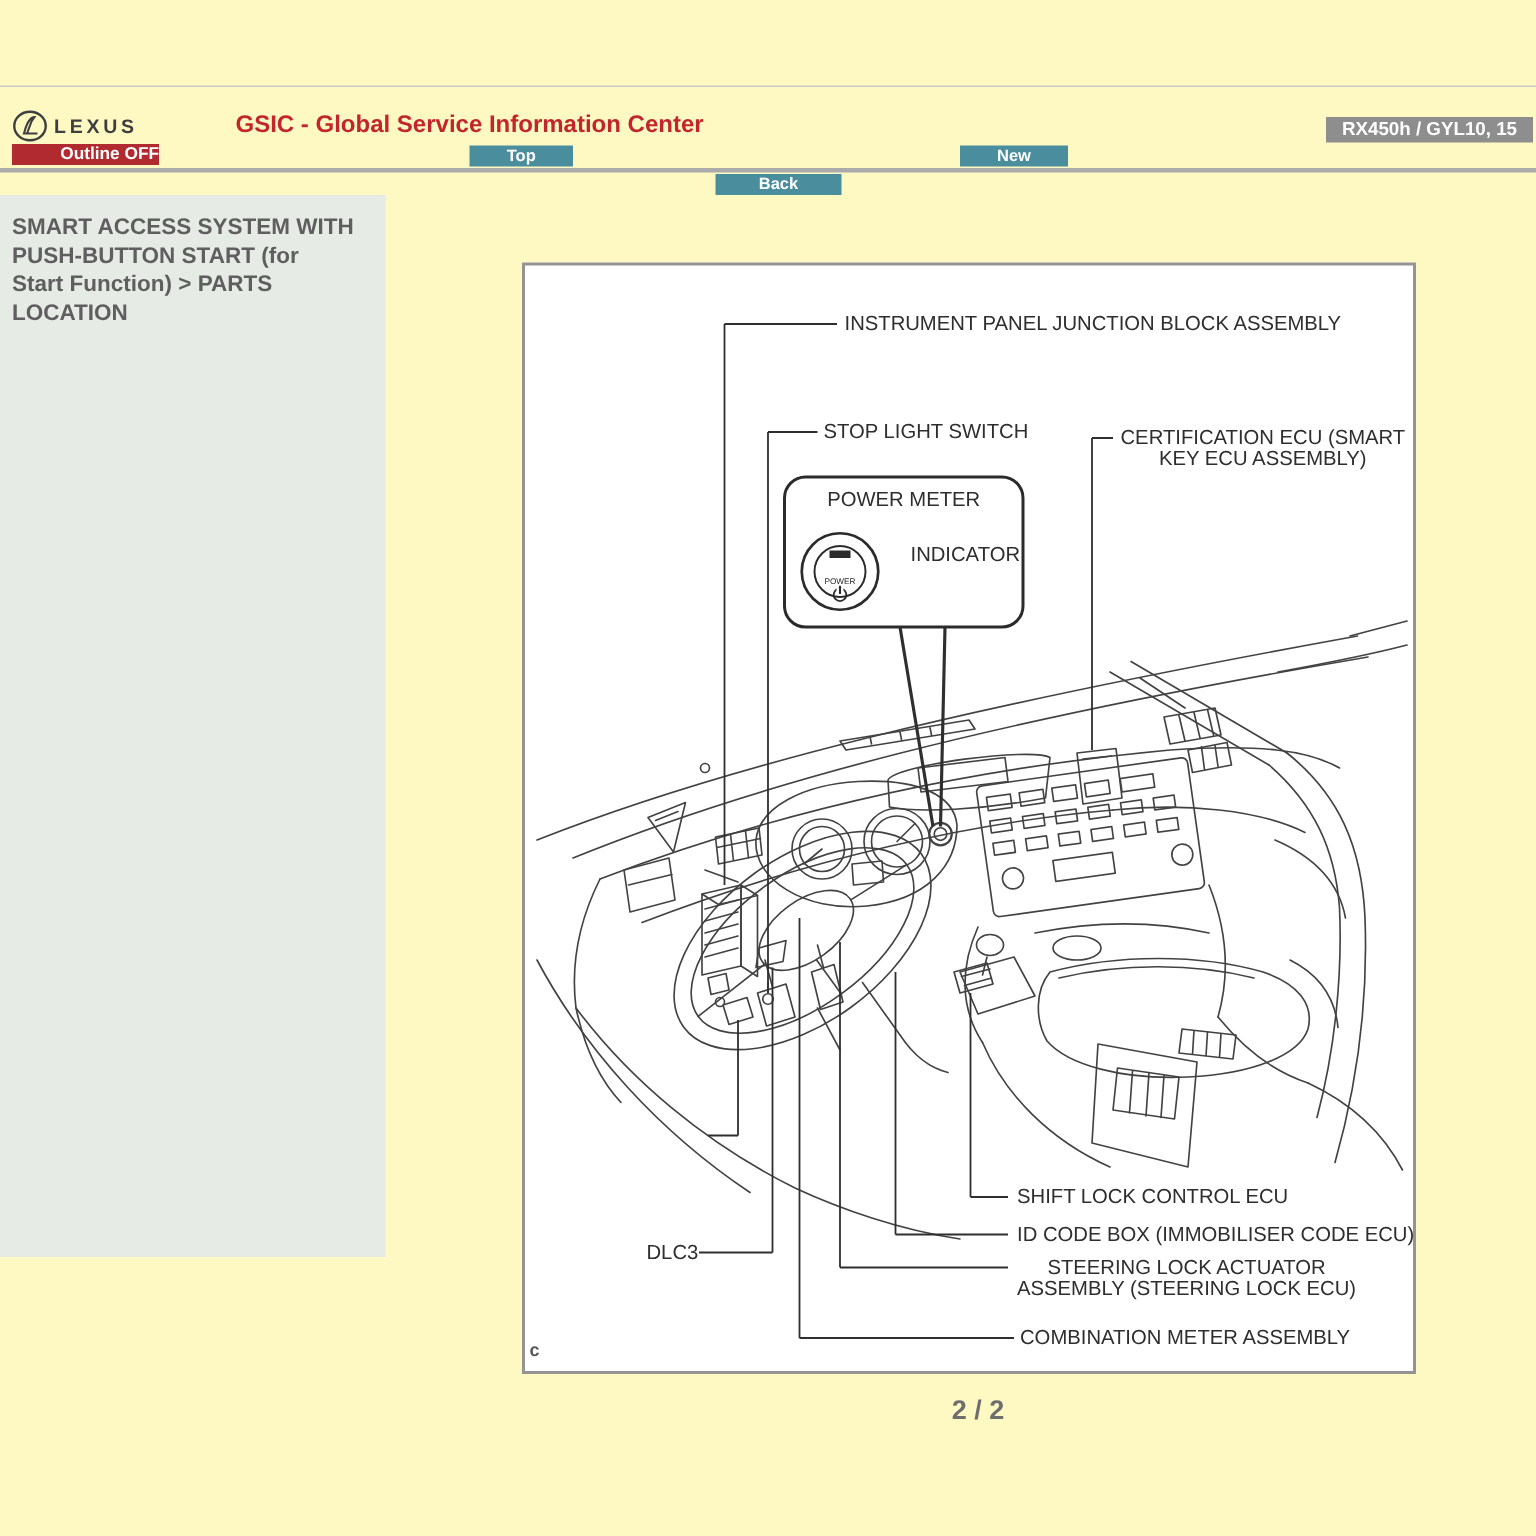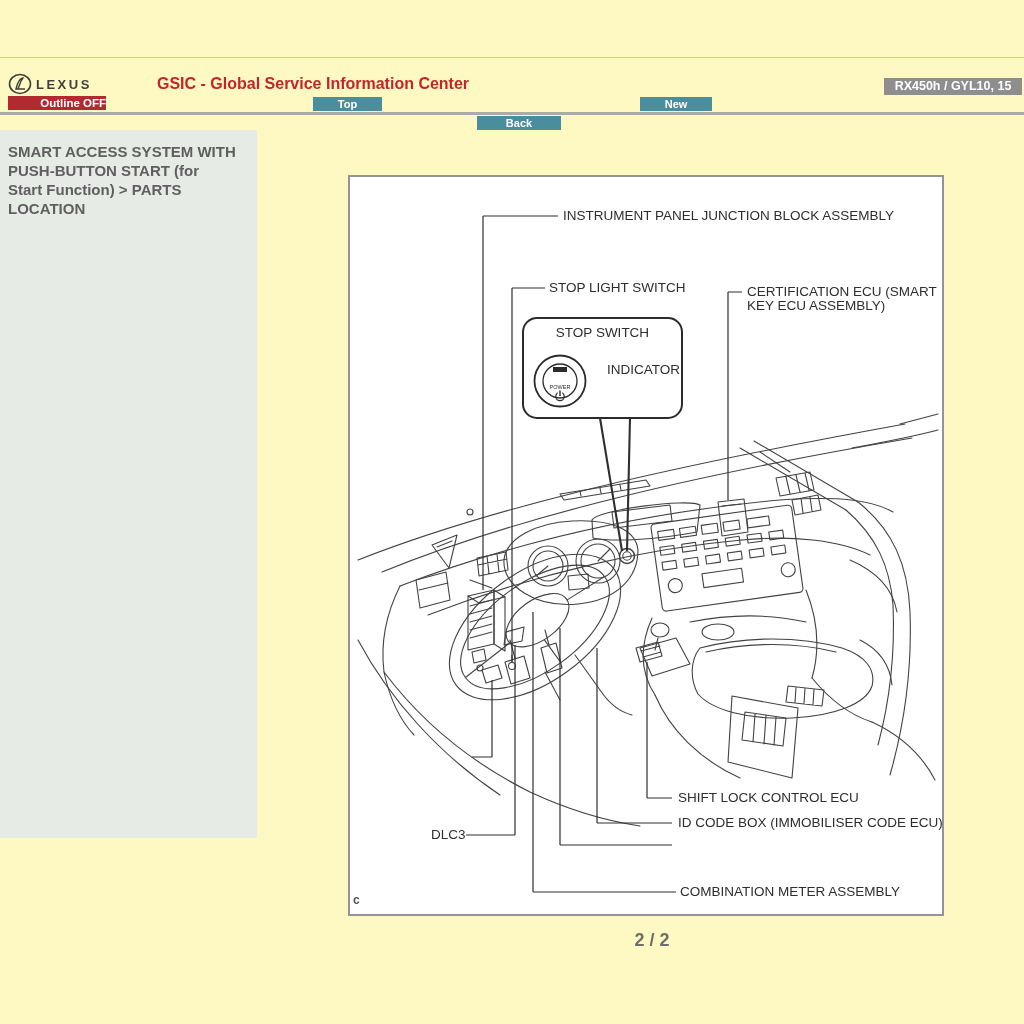--- a/index.html
+++ b/index.html
@@ -18,21 +18,21 @@
       text-align:center;line-height:14px;cursor:pointer;}
   #btn-top{left:313px;width:69px;} #btn-back{left:477px;width:84px;margin-top:19px;} #btn-new{left:640px;width:72px;}
   #divider{left:0;top:112px;width:1024px;height:3px;background:#ababab;}
   
   #sidebar{left:0;top:116px;width:257px;height:708px;background:#e7ebe6;margin-top:14px;}
   #crumb{padding:12px 4px 0 8px;font-size:15px;line-height:19px;font-weight:bold;
       color:#5f5f5f;white-space:pre-line;}
   
   #diagram-box{left:348px;top:175px;width:592px;height:737px;border:2px solid #949494;background:#fff;}
   #art{left:0;top:0;width:1024px;height:1024px;pointer-events:none;}
-  .lbl{position:absolute;font-size:13.5px;line-height:14px;color:#2e2e2e;white-space:pre-line;}
+  .lbl{position:absolute;font-size:13.5px;line-height:14px;color:#2e2e2e;white-space:pre-line;text-align:center;}
   #lbl-power-switch{left:523px;top:326px;width:159px;text-align:center;}
   #fig-c{left:353px;top:893px;font-size:12px;font-weight:bold;color:#555;}
   #page-num{left:356px;top:930px;width:592px;text-align:center;font-size:18px;
       font-weight:bold;color:#6e6e6e;}
   svg text{font-family:"Liberation Sans",sans-serif;}
 </style>
 </head>
 <body>
 
 <div id="page">
@@ -198,22 +198,24 @@
         <path d="M560,390.5 L560,396" stroke-width="1.4"></path>
       </g>
       <text x="560" y="389" font-size="5.5" text-anchor="middle" fill="#2b2b2b">POWER</text>
     </g>
   </svg>
 
   <div class="lbl" style="left:563px;top:209px">INSTRUMENT PANEL JUNCTION BLOCK ASSEMBLY</div>
   <div class="lbl" style="left:549px;top:281px">STOP LIGHT SWITCH</div>
   <div class="lbl" style="left:747px;top:285px">CERTIFICATION ECU (SMART
 KEY ECU ASSEMBLY)</div>
-  <div class="lbl" id="lbl-power-switch">STOP SWITCH</div>
+  <div class="lbl" id="lbl-power-switch">POWER METER</div>
   <div class="lbl" style="left:607px;top:363px">INDICATOR</div>
   <div class="lbl" style="left:431px;top:828px">DLC3</div>
   <div class="lbl" style="left:678px;top:791px">SHIFT LOCK CONTROL ECU</div>
   <div class="lbl" style="left:678px;top:816px">ID CODE BOX (IMMOBILISER CODE ECU)</div>
+  <div class="lbl" style="left:678px;top:838px">STEERING LOCK ACTUATOR
+ASSEMBLY (STEERING LOCK ECU)</div>
   <div class="lbl" style="left:680px;top:885px">COMBINATION METER ASSEMBLY</div>
   <div class="abs" id="fig-c">c</div>
 
   <div class="abs" id="page-num">2 / 2</div>
 </div>
 
 </body></html>

